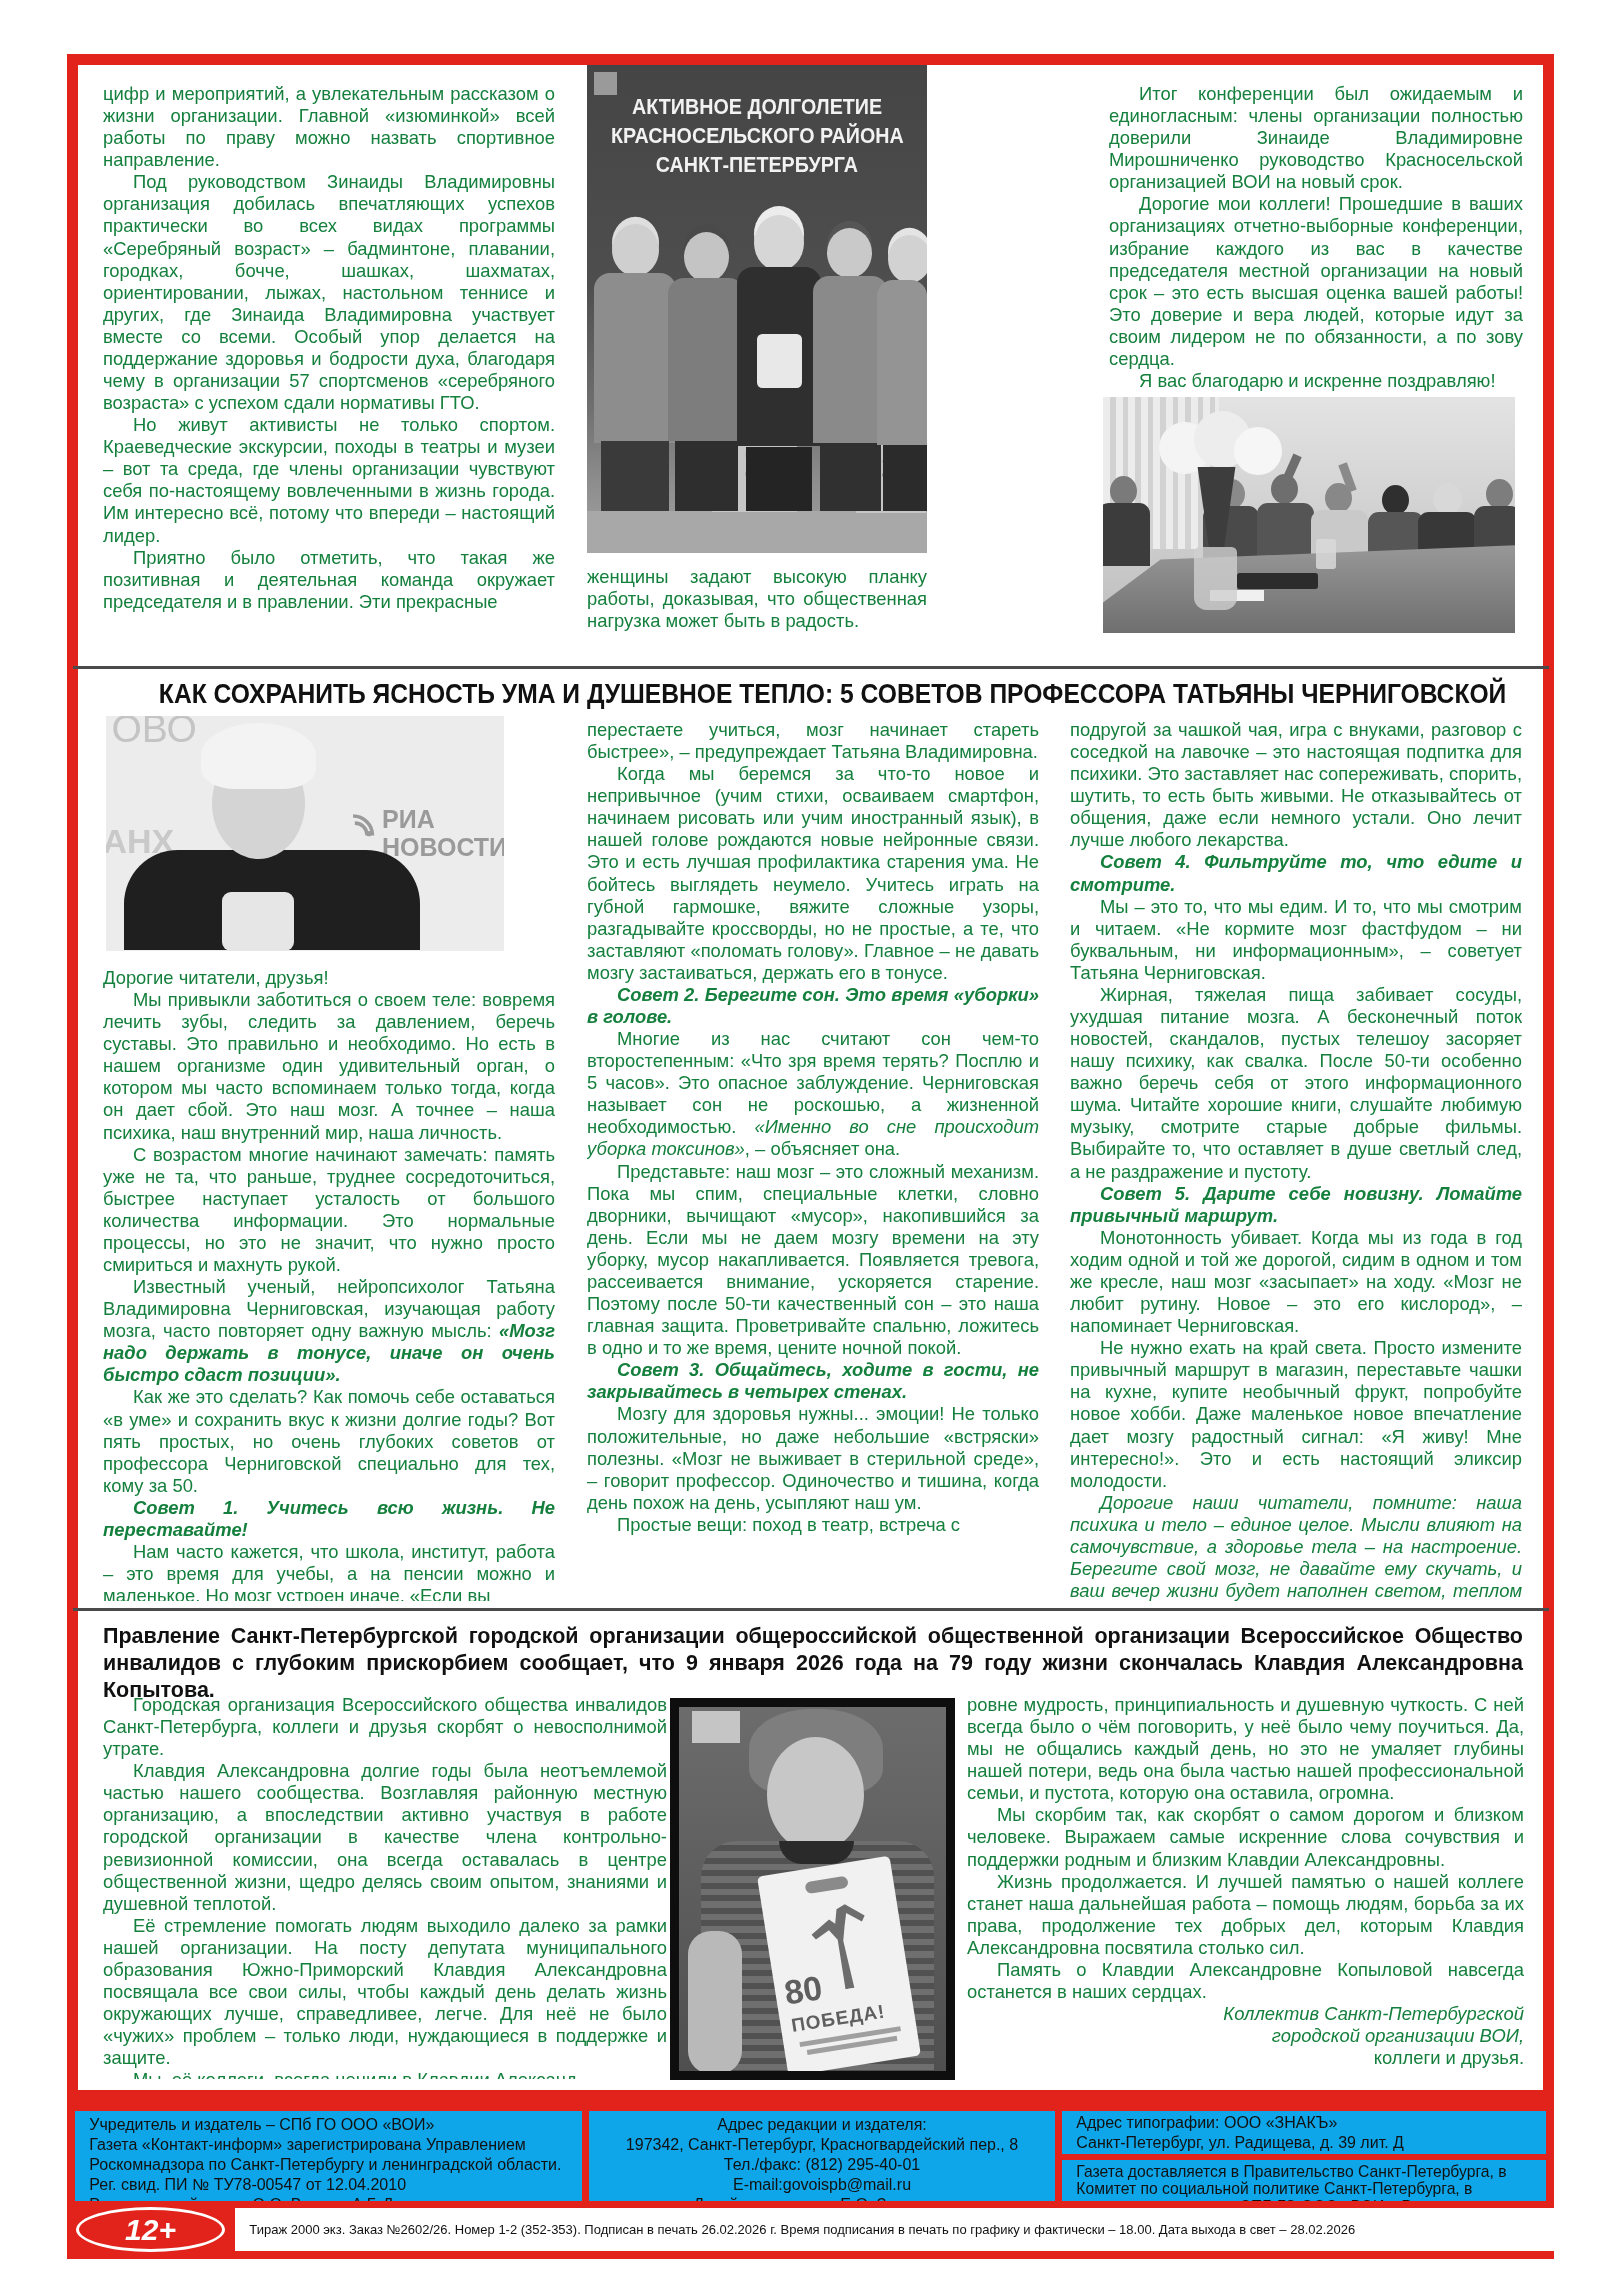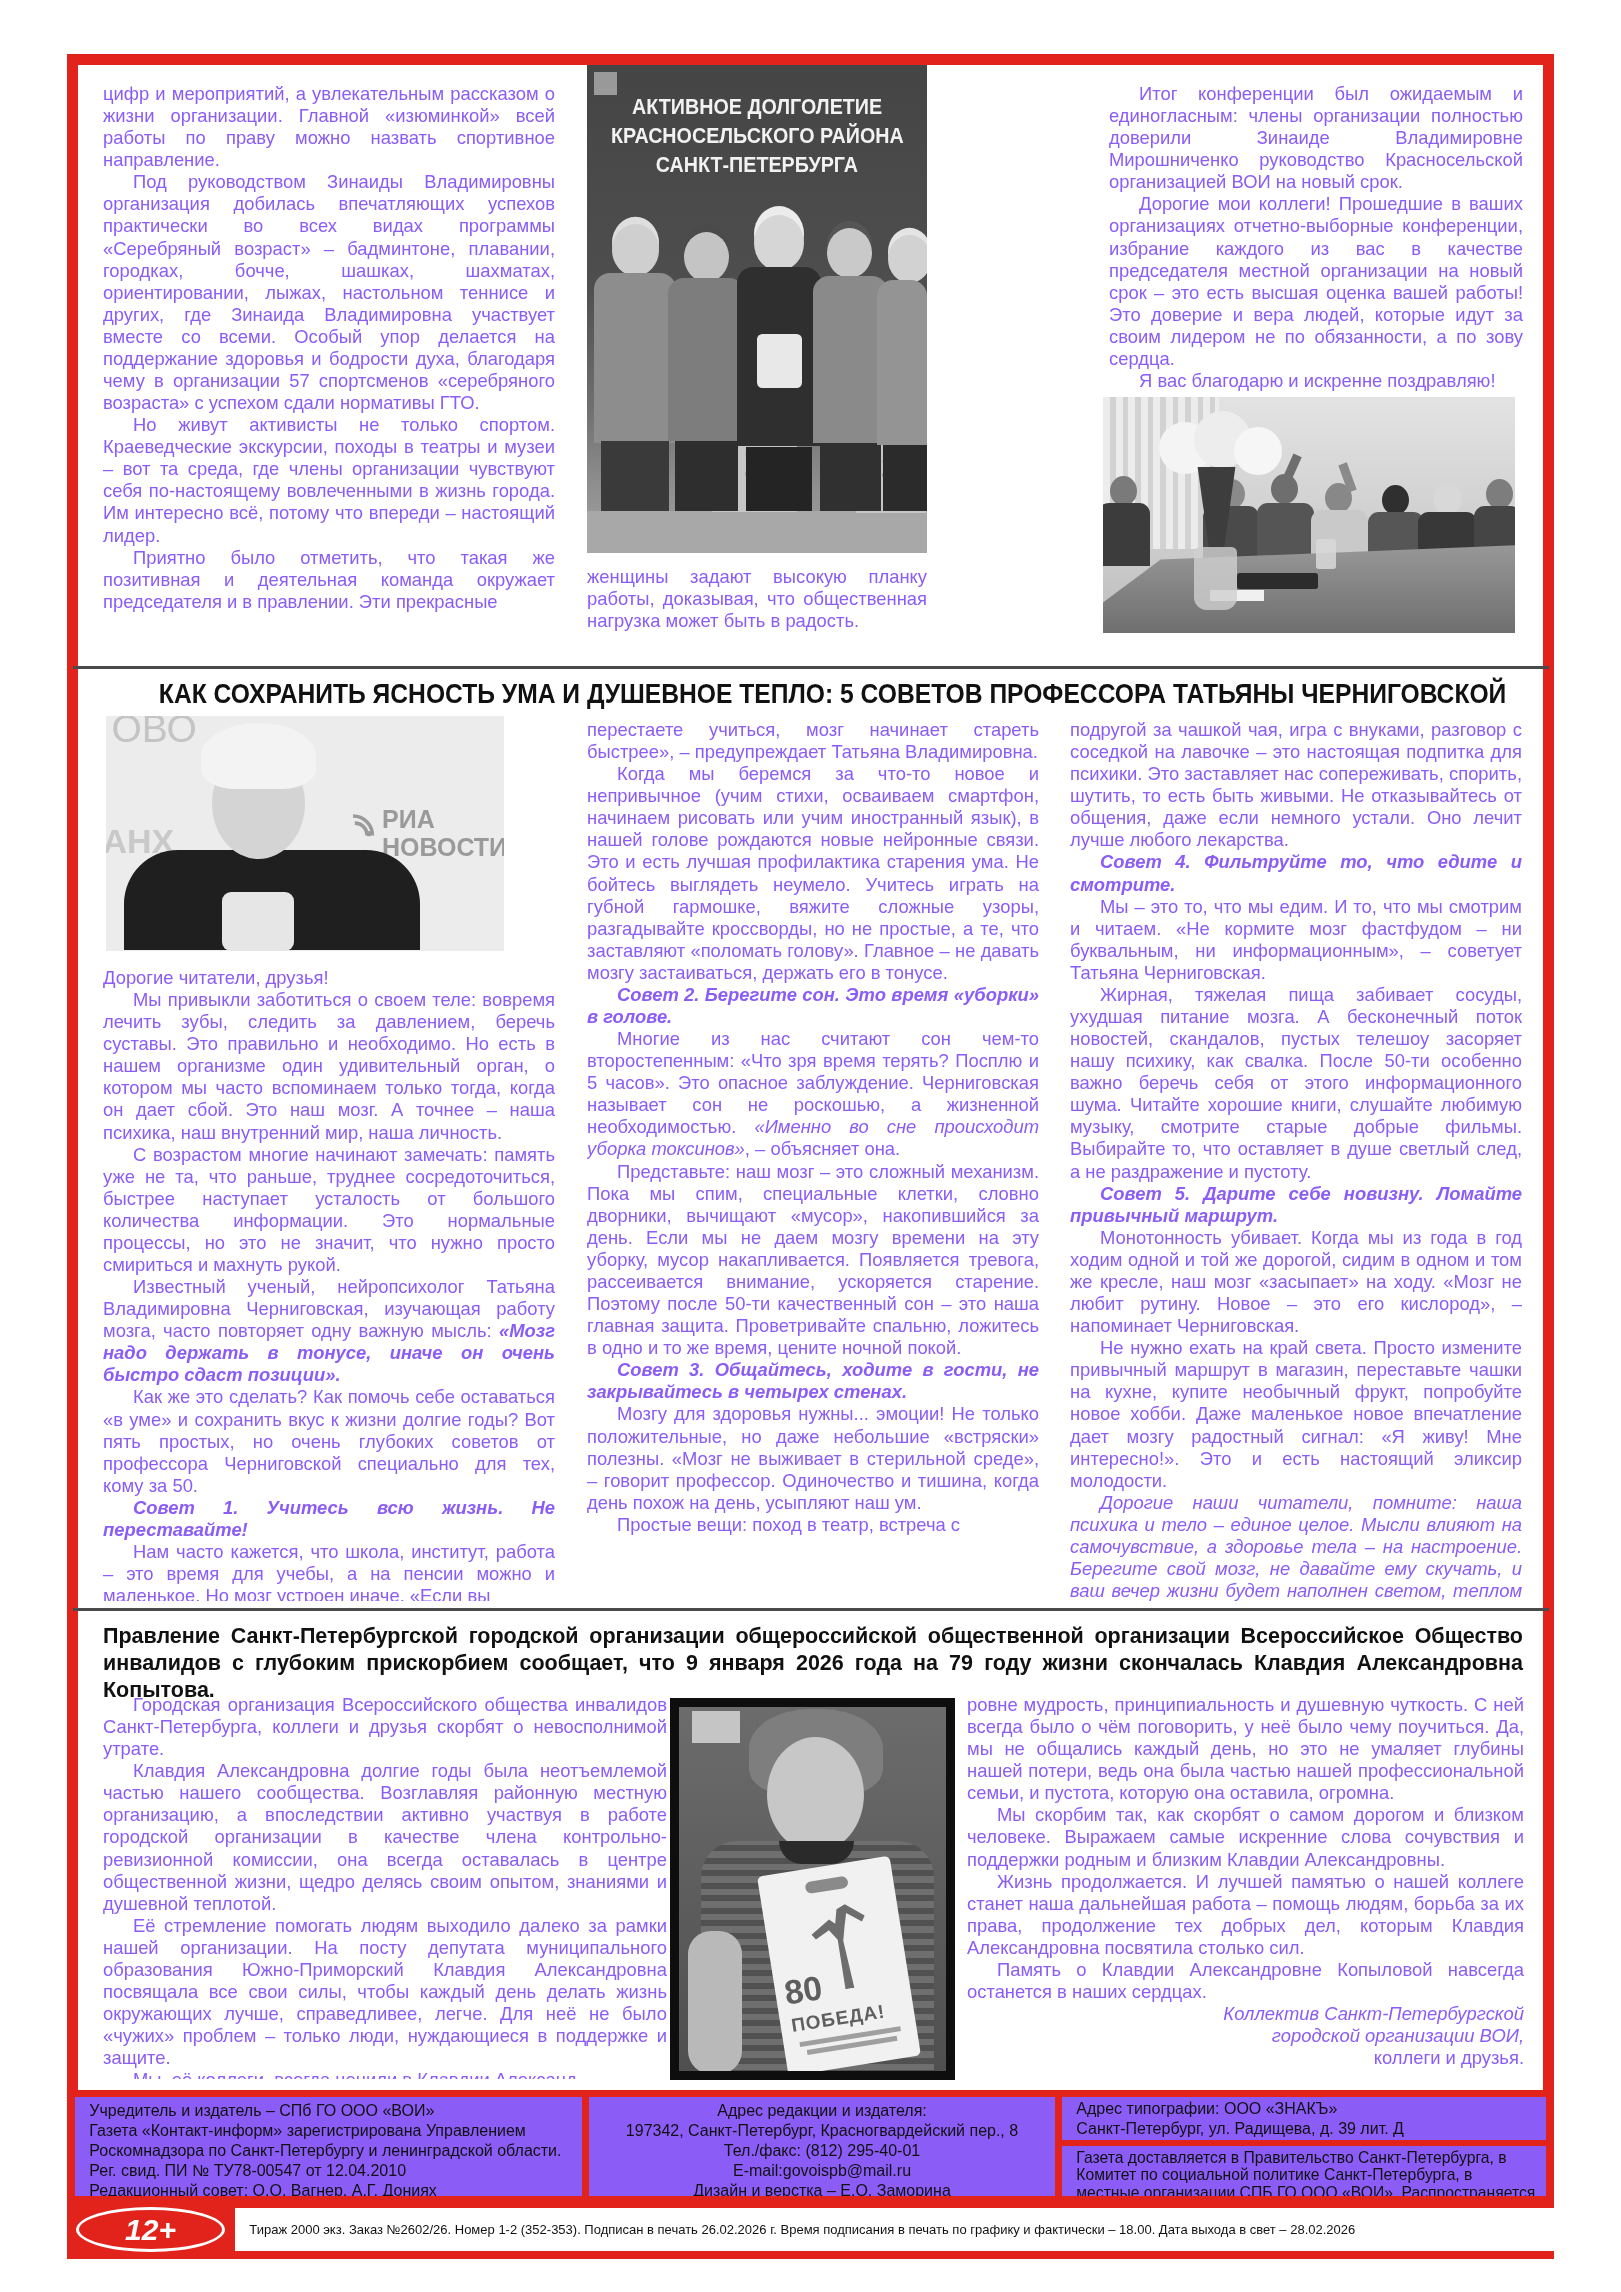--- a/index.html
+++ b/index.html
@@ -1,30 +1,30 @@
 <!DOCTYPE html>
 <html style="font-size:14.3px"><head>
 <meta charset="utf-8">
 <style>
   html,body{margin:0;padding:0;background:#fff;}
   #page{position:relative;width:1621px;height:2293px;background:#fff;
         font-family:"Liberation Sans",sans-serif;color:#1c1c1c;overflow:hidden;}
   .abs{position:absolute;}
-  .col{font-size:18.4px;line-height:1.2;text-align:justify;color:#8b5cf6;overflow:hidden;}
+  .col{font-size:18.4px;line-height:1.2;text-align:justify;color:#15803d;overflow:hidden;}
   .para{margin:0;text-indent:30px;}
   .noind{text-indent:0;}
   .tip{font-weight:bold;font-style:italic;}
   .ital{font-style:italic;}
   .bld{font-weight:normal;}
   .rule{background:#4a4a4a;height:2.7px;}
   .headline{font-weight:bold;text-align:center;color:#111;}
   .cond{display:inline-block;white-space:nowrap;transform:scaleX(.88);transform-origin:center;}
   .photo{overflow:hidden;}
   .ft{font-size:16px;line-height:20px;color:#111;}
-  .ftbox{background:#8b5cf6;position:absolute;overflow:hidden;}
+  .ftbox{background:#0ea5e9;position:absolute;overflow:hidden;margin-top:14px;}
   .head-ellipse{position:absolute;border-radius:50%;}
   .fig-body{position:absolute;border-radius:16px 16px 0 0;}
   .podium{position:absolute;background:#c6c6c6;border-radius:9px 9px 0 0;
           display:flex;align-items:center;justify-content:center;
           font-weight:bold;color:#8d8d8d;}
   .wm{color:#9a9a9a;font-weight:bold;}
   .sig{text-align:right;margin:0;}
 </style>
 </head>
 <body>

